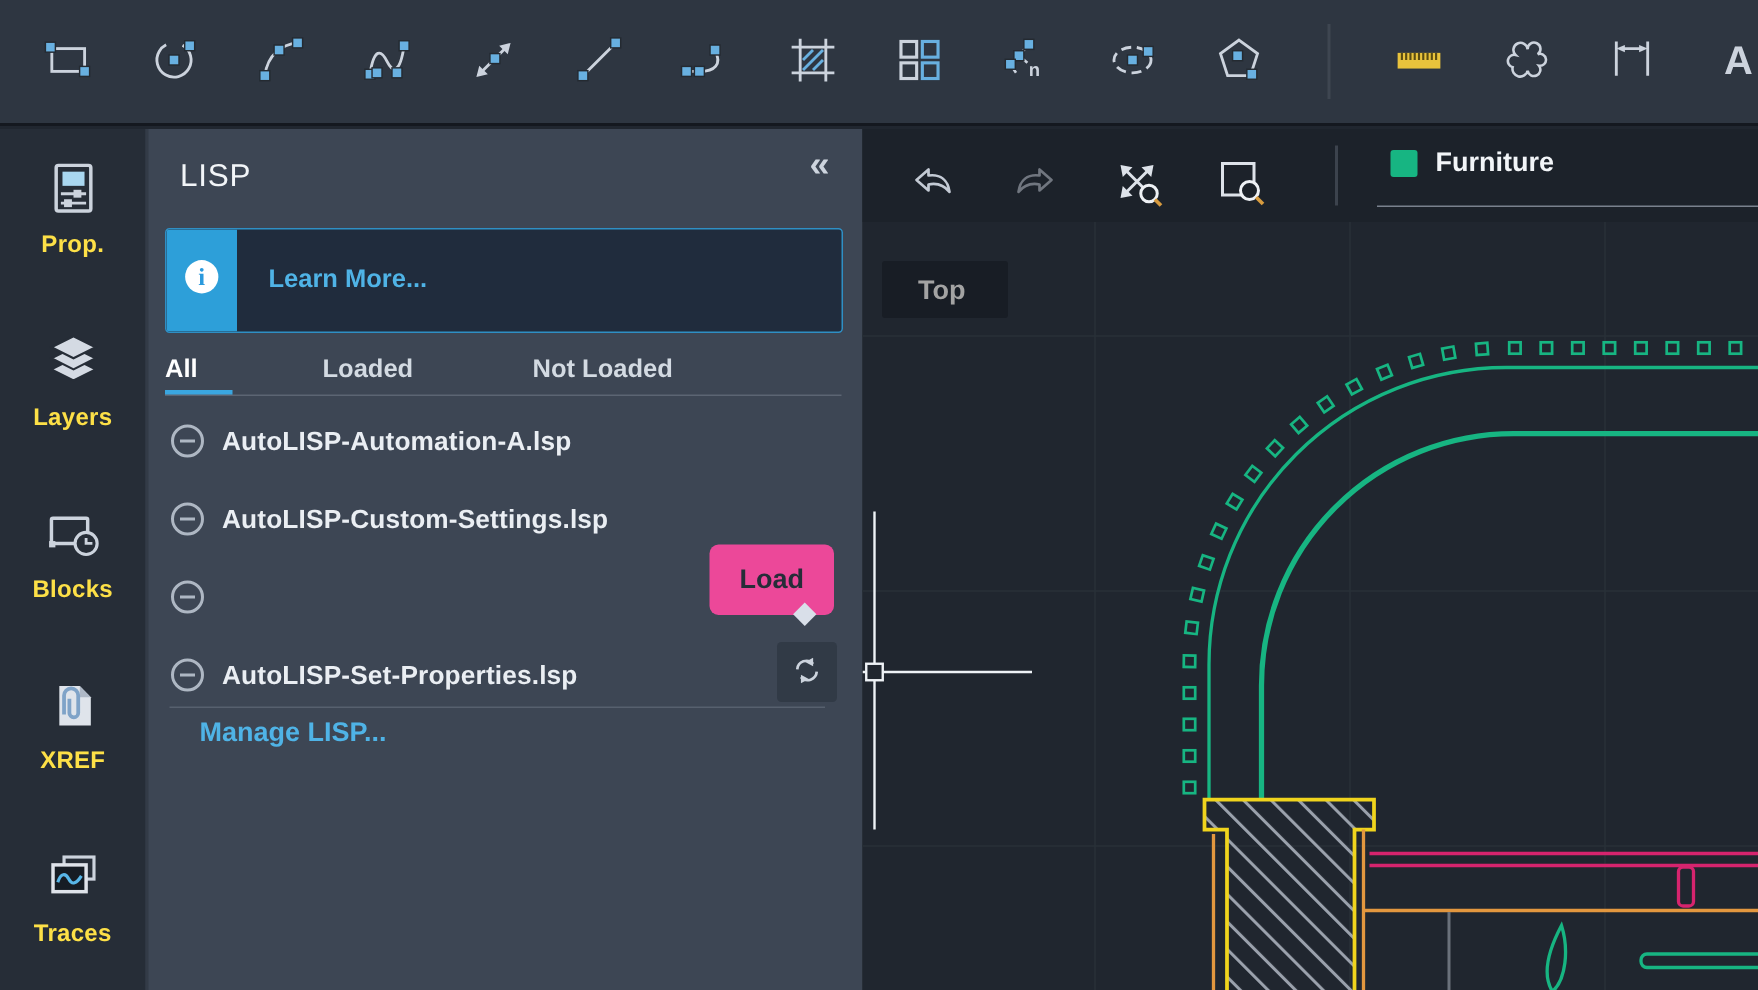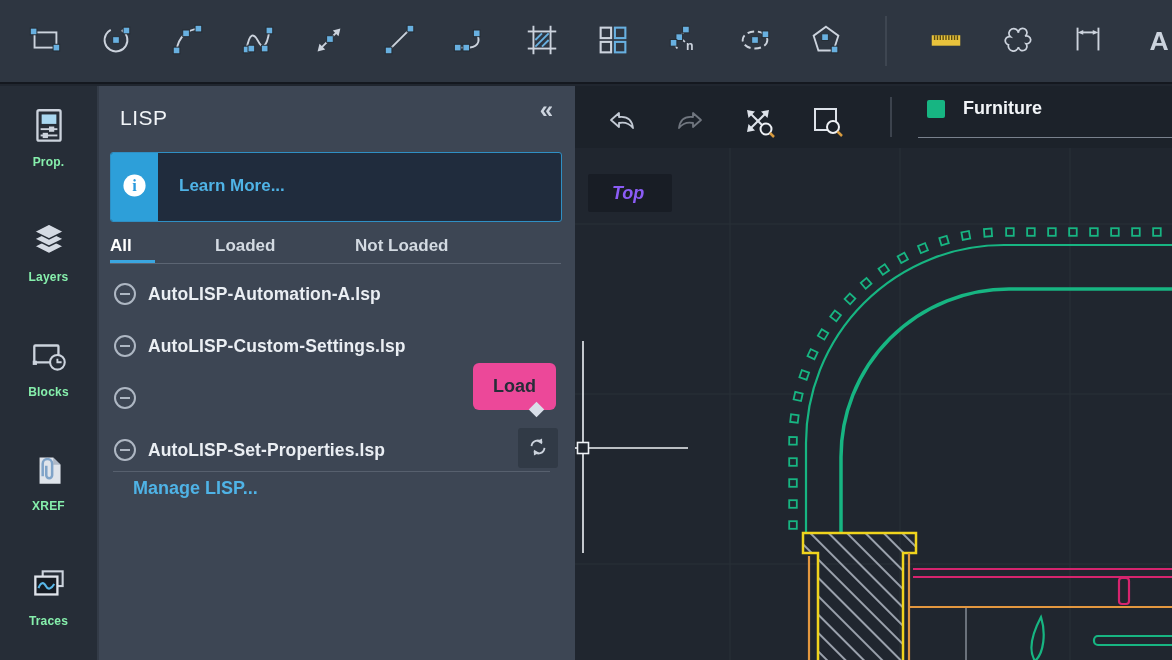--- a/index.html
+++ b/index.html
@@ -17,21 +17,21 @@
   .tbtn{width:44px;height:58px;display:flex;align-items:center;justify-content:center;
     background:transparent;border:none;padding:0;cursor:pointer;flex:0 0 auto;}
   .tb-sep{width:2px;height:50px;background:#3e4document651;background:#3e4651;flex:0 0 auto;margin:0 10px;}
   
   #sidebar{
     position:absolute;left:0;top:86px;width:97px;height:574px;background:#262d37;
     display:flex;flex-direction:column;align-items:center;
   }
   .side-item{width:97px;margin-top:19px;height:97px;display:flex;flex-direction:column;
     align-items:center;justify-content:flex-start;gap:5px;cursor:pointer;border:none;background:transparent;padding:0;}
-  .side-item .lbl{color:#86efac;font-size:12px;font-weight:bold;letter-spacing:.2px;}
+  .side-item .lbl{color:#fde047;font-size:16px;font-weight:bold;letter-spacing:.2px;}
   
   #lisp-panel{
     position:absolute;left:97px;top:86px;width:478px;height:574px;background:#3d4654;
     box-shadow:inset 2px 0 0 #333b47;
   }
   .panel-title{position:absolute;left:23px;top:20px;color:#f2f5f8;font-size:21px;font-weight:normal;letter-spacing:.5px;}
   .collapse{position:absolute;right:22px;top:12px;color:#cdd4de;font-size:24px;font-weight:bold;cursor:pointer;line-height:1;}
   .banner{position:absolute;left:13px;top:66px;width:452px;height:70px;box-sizing:border-box;
     background:#202c3d;border:1px solid #2f8fc4;border-radius:3px;display:flex;overflow:hidden;}
   .banner-stripe{width:47px;background:#2d9fd9;display:flex;align-items:center;justify-content:center;flex:0 0 auto;}
@@ -53,26 +53,26 @@
     color:#262d38;font-size:18px;font-weight:bold;z-index:4;}
   #load-tooltip .tail{position:absolute;bottom:-5px;left:58px;width:11px;height:11px;background:#d9dfe9;transform:rotate(45deg);}
   .divider{position:absolute;left:16px;right:25px;top:385px;height:1px;background:#57606e;}
   #manage-link{position:absolute;left:36px;top:392px;color:#4fb3e6;font-size:18px;font-weight:bold;cursor:pointer;}
   
   #canvas{position:absolute;left:575px;top:86px;width:597px;height:574px;background:#20262f;}
   #cv{position:absolute;left:0;top:0;}
   #canvas-topbar{position:absolute;left:0;top:0;width:597px;height:62px;background:#1c222a;}
   .cbtn{position:absolute;top:17px;width:36px;height:36px;background:transparent;border:none;padding:0;cursor:pointer;}
   .c-sep{position:absolute;left:315px;top:11px;width:2px;height:40px;background:#3c434d;}
-  .layer-chip{position:absolute;left:352px;top:12px;display:flex;align-items:center;gap:18px;cursor:pointer;}
+  .layer-chip{position:absolute;left:352px;top:12px;display:flex;align-items:center;gap:12px;cursor:pointer;}
   .swatch{width:18px;height:18px;border-radius:2px;display:inline-block;}
   .layer-name{color:#f2f5f8;font-size:18px;font-weight:bold;}
   .layer-underline{position:absolute;left:343px;top:51px;width:254px;height:1px;background:#79818d;}
   #view-label{position:absolute;left:13px;top:88px;width:84px;height:38px;background:#181d25;border-radius:2px;
-    display:flex;align-items:center;color:#8b5cf6;font-size:18px;font-weight:bold;padding-left:24px;box-sizing:border-box;cursor:pointer;font-style:italic;}
+    display:flex;align-items:center;color:#a3a3a3;font-size:18px;font-weight:bold;padding-left:24px;box-sizing:border-box;cursor:pointer;}
 </style>
 </head>
 <body>
 
 <div id="toolbar">
     <button class="tbtn">
       <span><svg width="38" height="38" viewBox="0 0 40 40" xmlns="http://www.w3.org/2000/svg">
           <rect x="9" y="12" width="23" height="16" fill="none" stroke="#ccd3dd" stroke-width="2"></rect>
           <rect x="4.5" y="7.5" width="7" height="7" fill="#68b0e0" stroke="#242a31"></rect>
           <rect x="28.5" y="24.5" width="7" height="7" fill="#68b0e0" stroke="#242a31"></rect>

